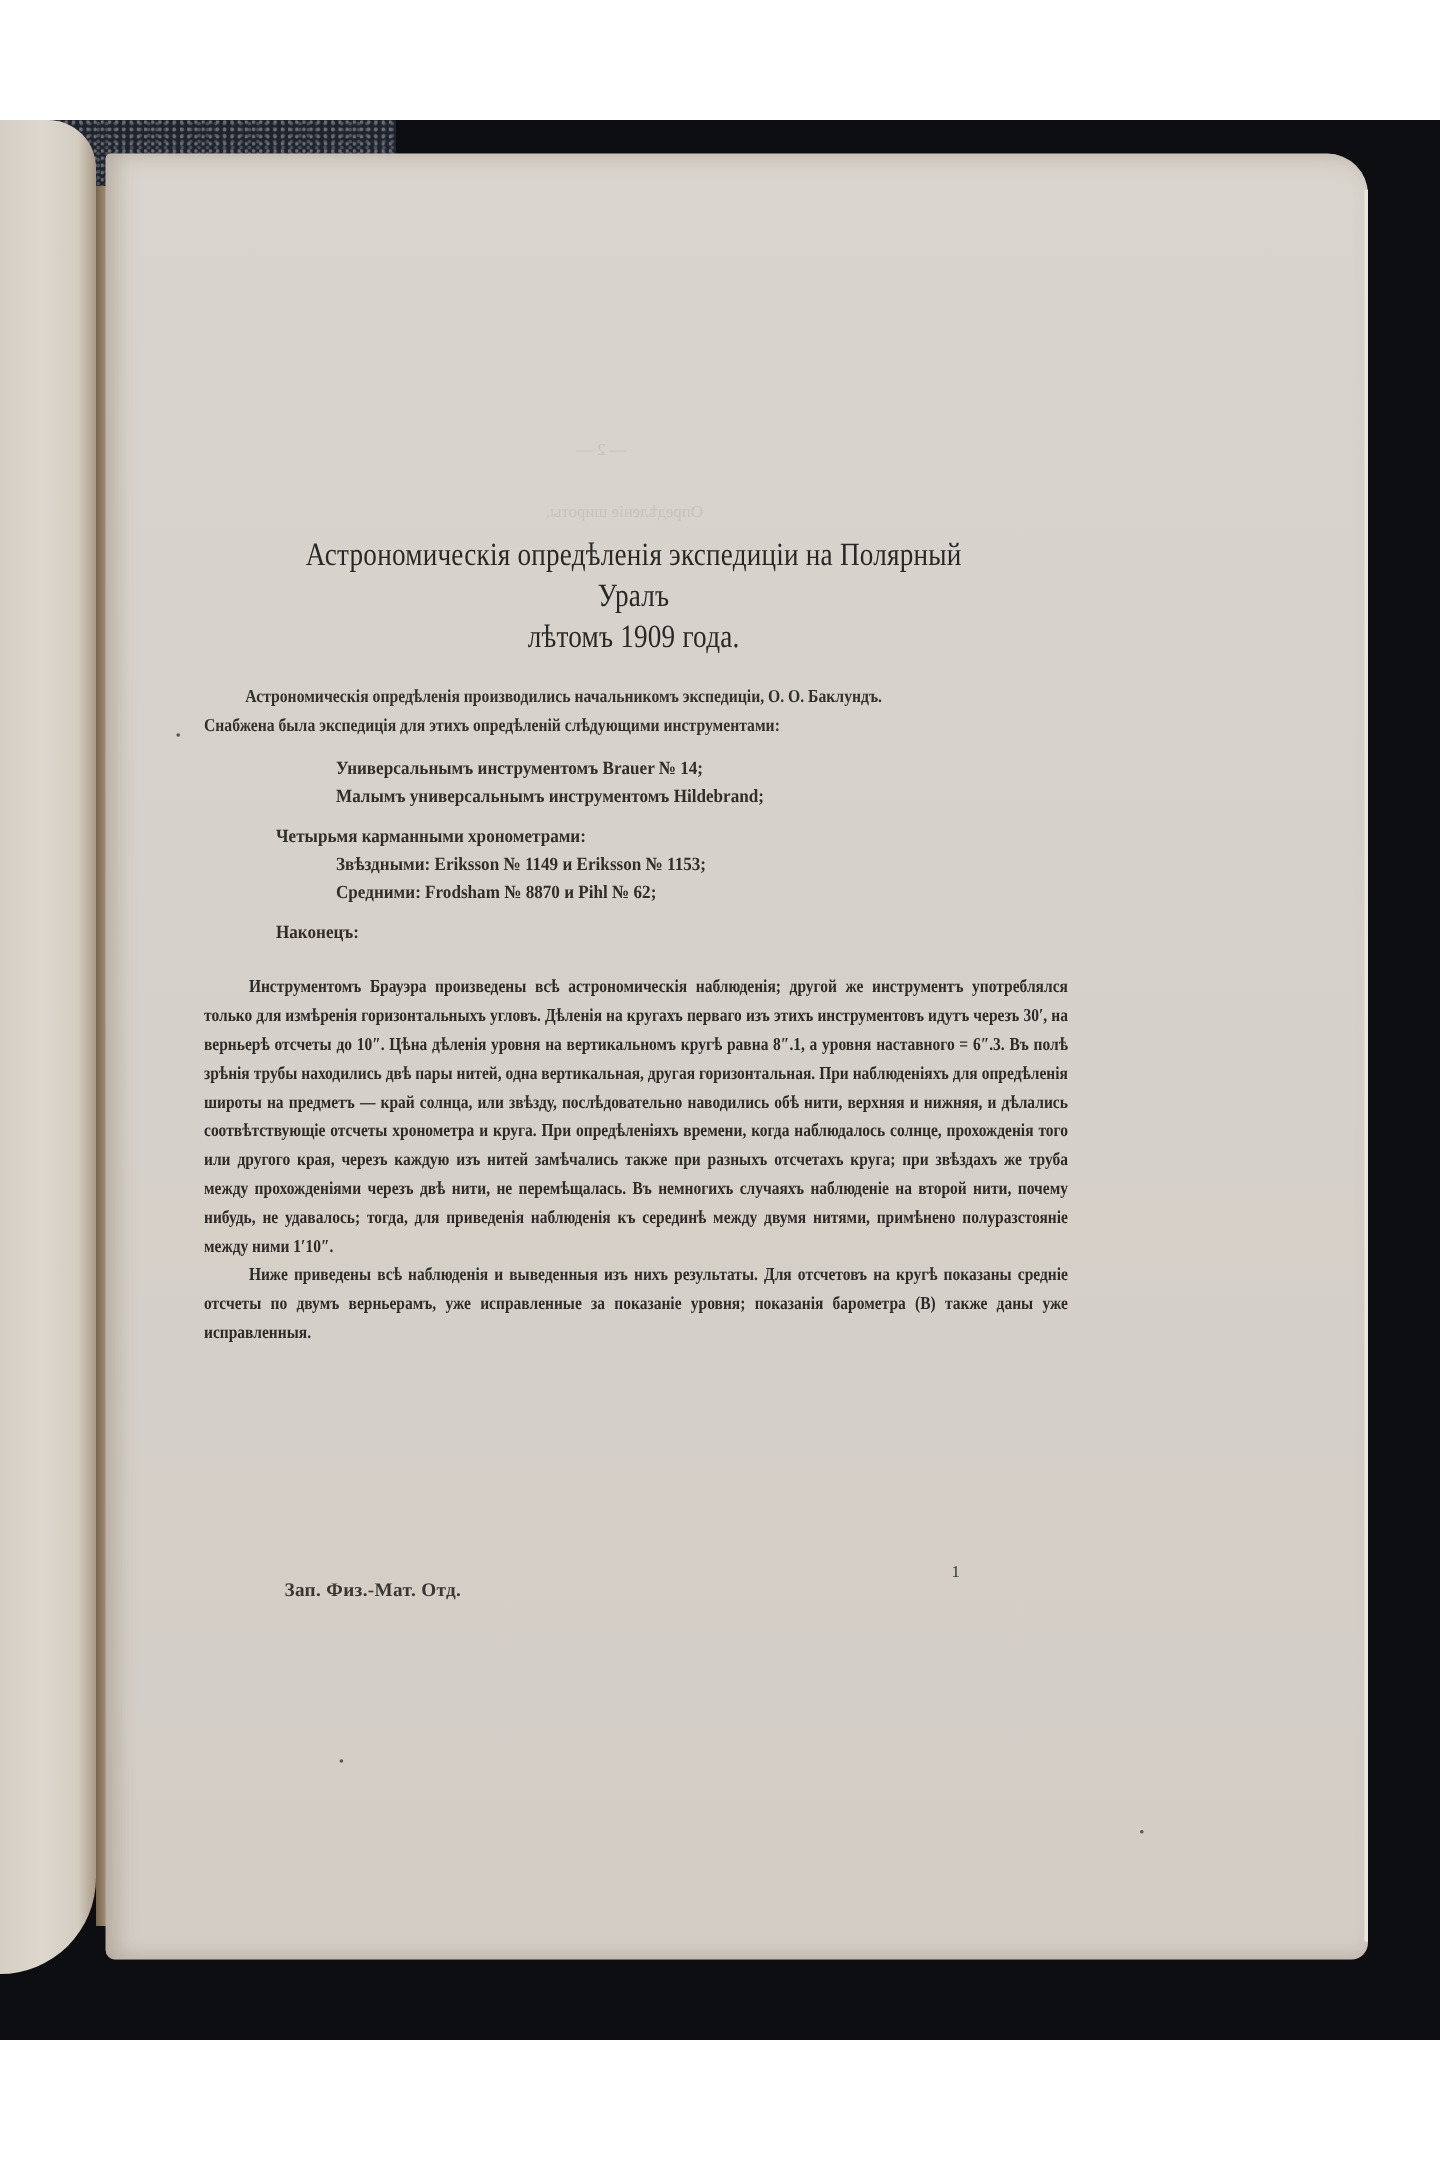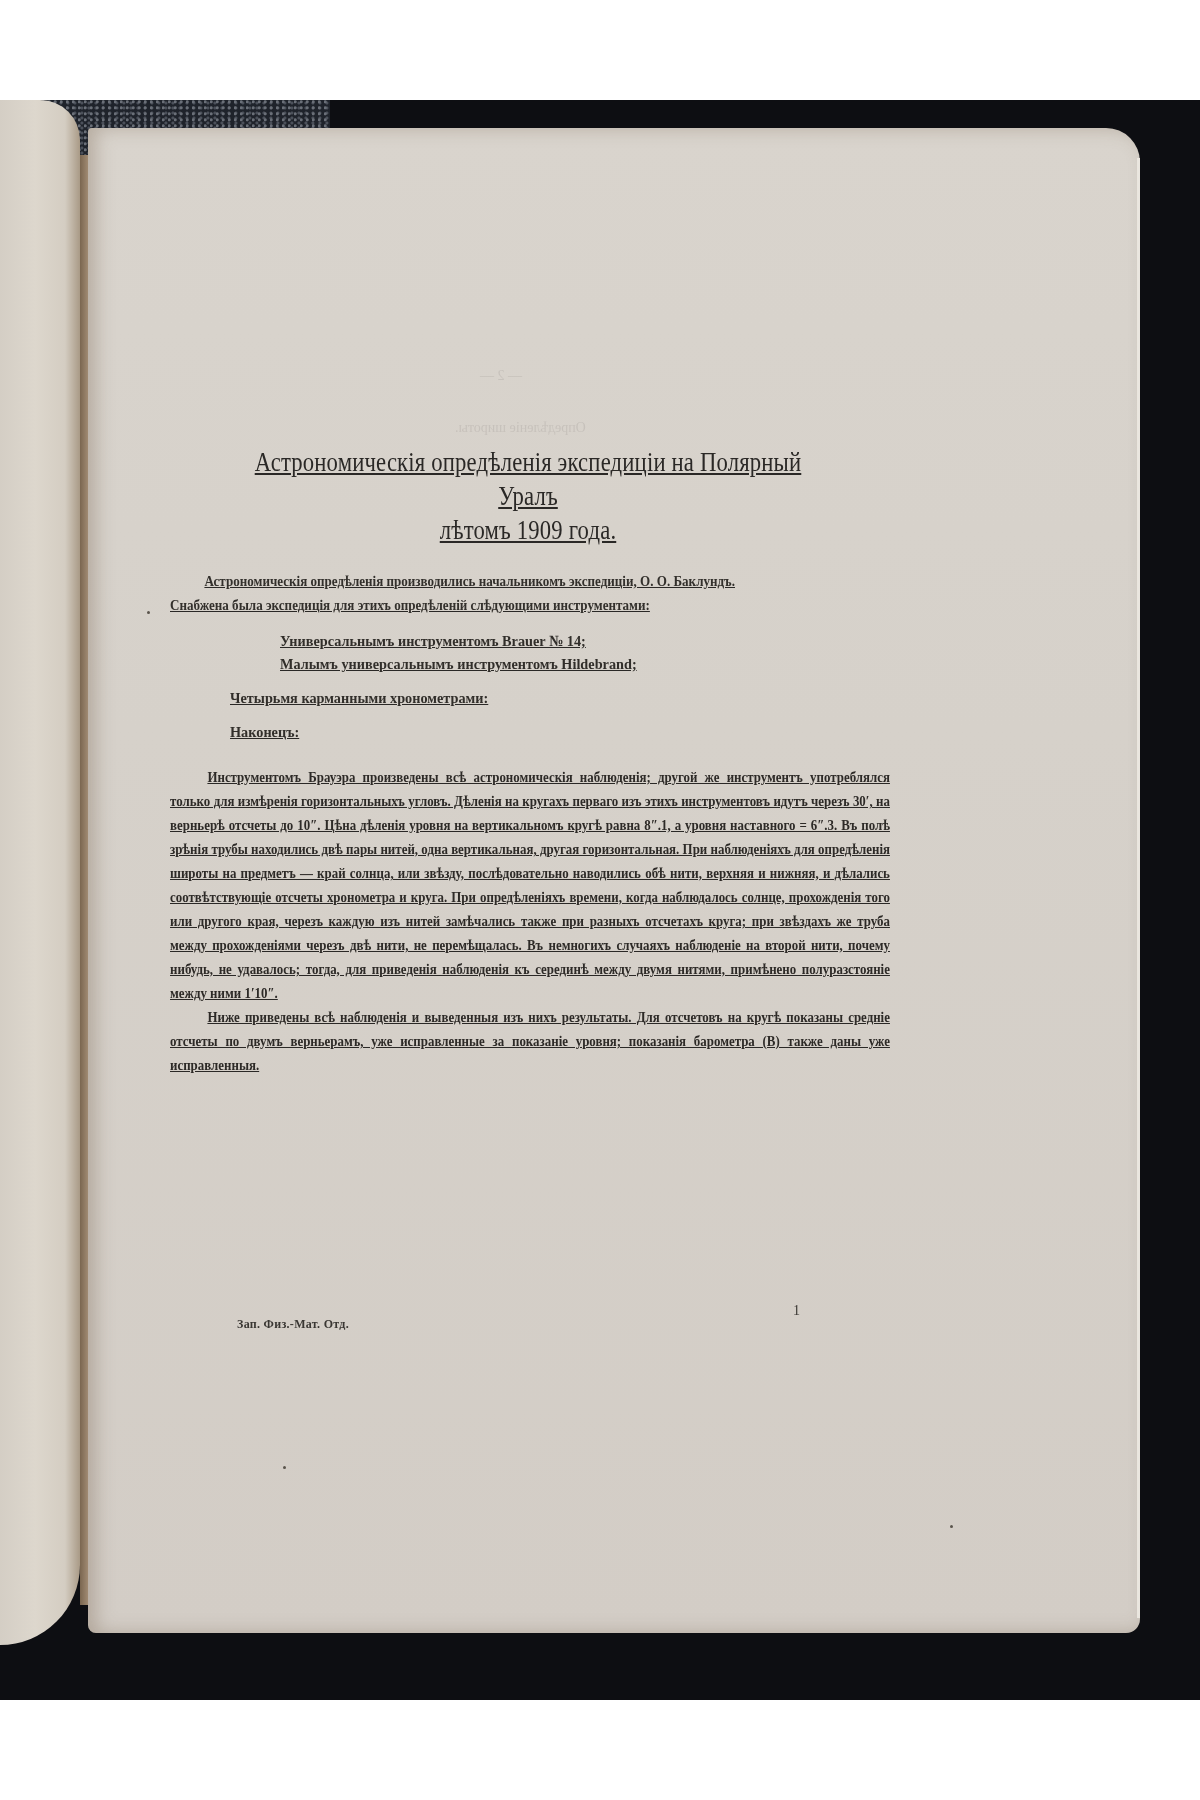--- a/index.html
+++ b/index.html
@@ -34,21 +34,20 @@
       border-radius: 4px 34px 14px 8px;
       box-shadow: inset 8px 0 18px rgba(120,100,80,0.35);
     }
     .page-edge {
       position: absolute; right: 0; top: 30px; width: 3px; height: 1460px;
       background: #eae6df;
     }
     .content {
       position: absolute; left: 170px; top: 445px; width: 720px;
       color: #2a2826;
-      text-decoration: underline;
     }
     .title {
       text-align: center; font-size: 27px; line-height: 34px;
       letter-spacing: 0.2px; margin: 0 0 0 18px; font-weight: normal;
       transform: scaleX(0.84); transform-origin: center;
       width: 720px; margin-left: -2px;
     }
     .title-line2 { margin-top: 0px; }
     .intro {
       margin-top: 22px; font-size: 15.2px; line-height: 24px;
@@ -72,21 +71,21 @@
       transform: scaleX(0.92); transform-origin: left; width: 600px;
     }
     .body-text {
       margin-top: 22px; font-size: 15.2px; line-height: 24px;
       text-align: justify; width: 847px; transform: scaleX(0.85);
       transform-origin: left; font-weight: bold; color: #2d2a27;
       text-align-last: left;
     }
     .body-text p { margin: 0; text-indent: 44px; }
     .footer {
-      position: absolute; left: 237px; top: 1317px; font-size: 12px;
+      position: absolute; left: 237px; top: 1317px; font-size: 16px;
       color: #3a3733; font-weight: bold; letter-spacing: 0.3px;
     }
     .page-number {
       position: absolute; left: 793px; top: 1303px; font-size: 14px;
       color: #3a3733;
     }
     .ghost {
       position: absolute; color: rgba(80,75,70,0.12); font-size: 14px;
       transform: scaleX(-1); white-space: nowrap;
     }
@@ -121,20 +120,24 @@
     <div class="p1">Астрономическія опредѣленія производились начальникомъ экспедиціи, О. О. Баклундъ.</div>
     <div>Снабжена была экспедиція для этихъ опредѣленій слѣдующими инструментами:</div>
   </div>
 
   <div class="instr">
     <div>Универсальнымъ инструментомъ Brauer № 14;</div>
     <div>Малымъ универсальнымъ инструментомъ Hildebrand;</div>
   </div>
 
   <div class="group-head">Четырьмя карманными хронометрами:</div>
+  <div class="group-items">
+    <div>Звѣздными: Eriksson № 1149 и Eriksson № 1153;</div>
+    <div>Средними: Frodsham № 8870 и Pihl № 62;</div>
+  </div>
 
   <div class="group-head">Наконецъ:</div>
 
   <div class="body-text">
     <p>Инструментомъ Брауэра произведены всѣ астрономическія наблюденія; другой же инструментъ употреблялся только для измѣренія горизонтальныхъ угловъ. Дѣленія на кругахъ перваго изъ этихъ инструментовъ идутъ черезъ 30′, на верньерѣ отсчеты до 10″. Цѣна дѣленія уровня на вертикальномъ кругѣ равна 8″.1, а уровня наставного = 6″.3. Въ полѣ зрѣнія трубы находились двѣ пары нитей, одна вертикальная, другая горизонтальная. При наблюденіяхъ для опредѣленія широты на предметъ — край солнца, или звѣзду, послѣдовательно наводились обѣ нити, верхняя и нижняя, и дѣлались соотвѣтствующіе отсчеты хронометра и круга. При опредѣленіяхъ времени, когда наблюдалось солнце, прохожденія того или другого края, черезъ каждую изъ нитей замѣчались также при разныхъ отсчетахъ круга; при звѣздахъ же труба между прохожденіями черезъ двѣ нити, не перемѣщалась. Въ немногихъ случаяхъ наблюденіе на второй нити, почему нибудь, не удавалось; тогда, для приведенія наблюденія къ серединѣ между двумя нитями, примѣнено полуразстояніе между ними 1′10″.</p>
     <p>Ниже приведены всѣ наблюденія и выведенныя изъ нихъ результаты. Для отсчетовъ на кругѣ показаны средніе отсчеты по двумъ верньерамъ, уже исправленные за показаніе уровня; показанія барометра (B) также даны уже исправленныя.</p>
   </div>
 </div>
 
 <div class="footer">Зап. Физ.-Мат. Отд.</div>

